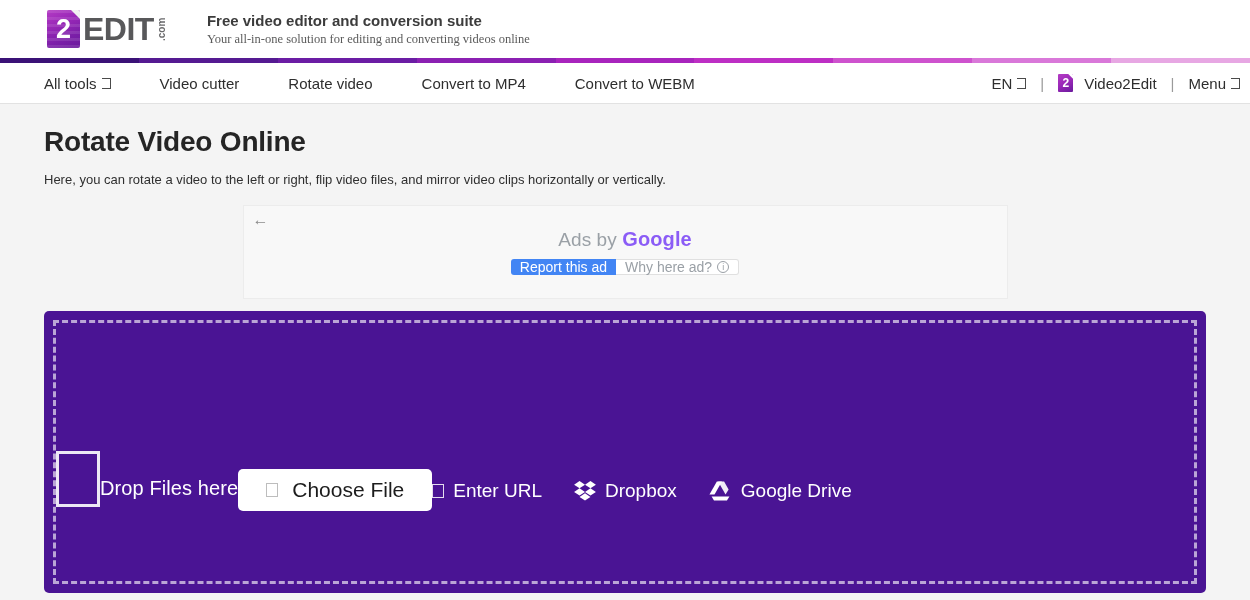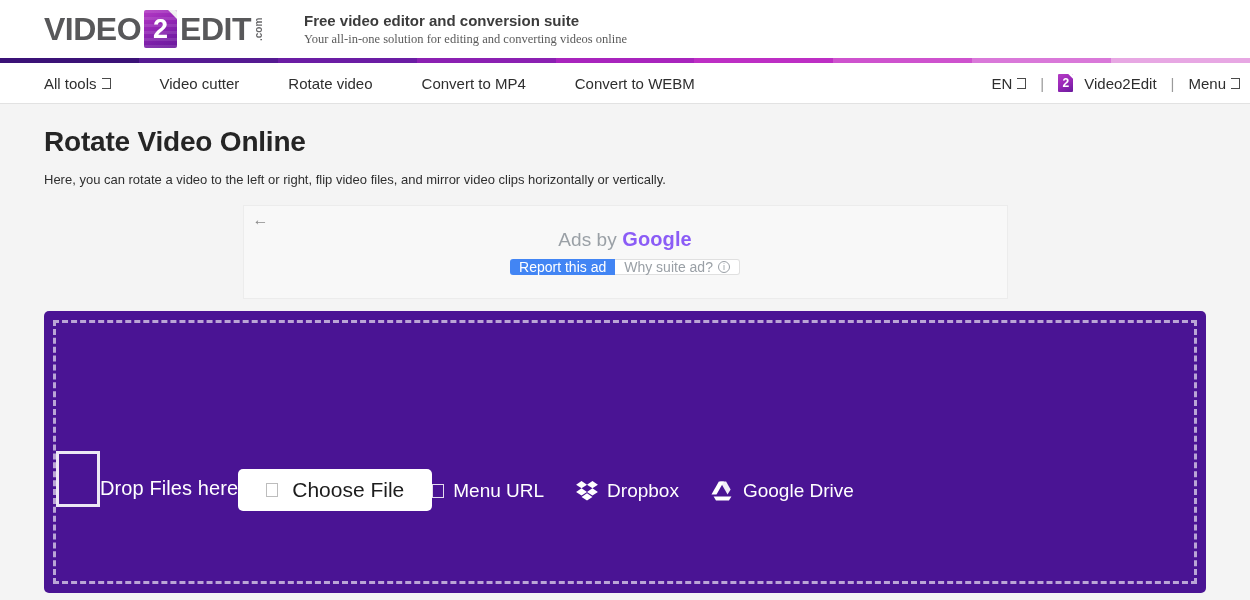--- a/index.html
+++ b/index.html
@@ -347,21 +347,20 @@
     font-size: 19px;
     cursor: pointer;
   }
   .cloud-item svg { display: block; }
 </style>
 </head>
 <body>
 
 <div id="header">
   <div id="logo-block">
-    <span class="logo-word">VIDEO</span>
     <span id="logo-badge">
       <span id="logo-badge-num">2</span>
     </span>
     <span class="logo-word">EDIT</span>
     <span id="logo-dotcom">.com</span>
   </div>
   <div id="tagline">
     <span id="tagline-main">Free video editor and conversion suite</span>
     <span id="tagline-sub">Your all-in-one solution for editing and converting videos online</span>
   </div>
@@ -424,39 +423,39 @@
 
   <div id="ad-wrapper">
     <div id="ad-box">
       <span id="ad-back-arrow">←</span>
       <div id="ads-by-google">
         <span>Ads by </span><b>Google</b>
       </div>
       <div id="ad-buttons">
         <button id="report-ad-btn">Report this ad</button>
         <button id="why-ad-btn">
-          <span>Why suite ad?</span>
+          <span>Why here ad?</span>
           <i class="info-circle">i</i>
         </button>
       </div>
     </div>
   </div>
 
   <div id="dropzone">
     <div id="dropzone-inner">
       <div id="drop-file-icon"></div>
       <div id="drop-text">Drop Files here</div>
       <button id="choose-file-btn">
         <span class="tofu-dark"></span>
         <span id="choose-file-label">Choose File</span>
       </button>
       <div id="cloud-row">
         <a class="cloud-item">
           <span class="tofu-light"></span>
-          <span>Menu URL</span>
+          <span>Enter URL</span>
         </a>
         <a class="cloud-item">
           <span>
             <svg width="22" height="20" viewBox="0 0 24 22">
               <path fill="#ffffff" d="M6 0L0 4l6 4 6-4-6-4zM18 0l-6 4 6 4 6-4-6-4zM0 12l6 4 6-4-6-4-6 4zM18 8l-6 4 6 4 6-4-6-4zM6 17.5l6 4 6-4-6-4-6 4z"></path>
             </svg>
           </span>
           <span>Dropbox</span>
         </a>
         <a class="cloud-item">

